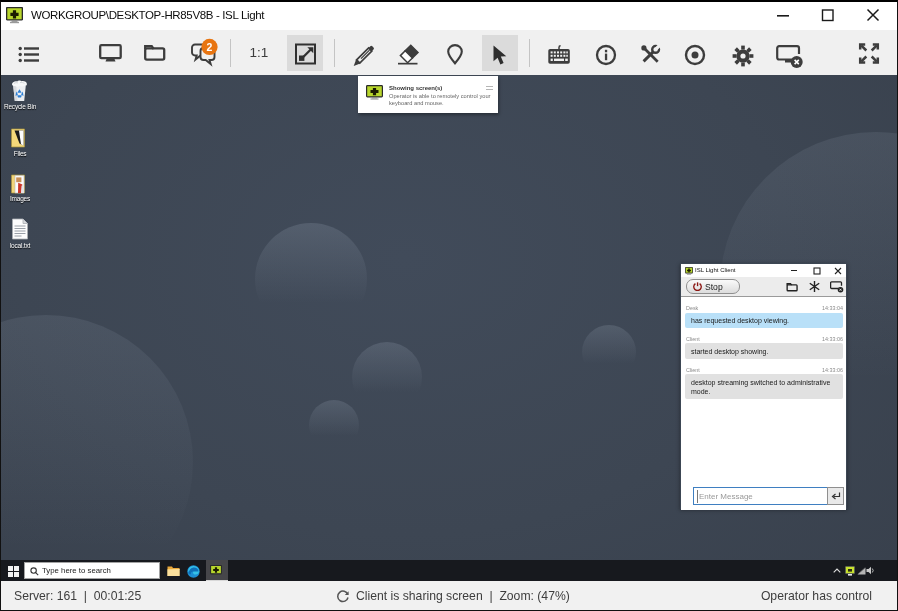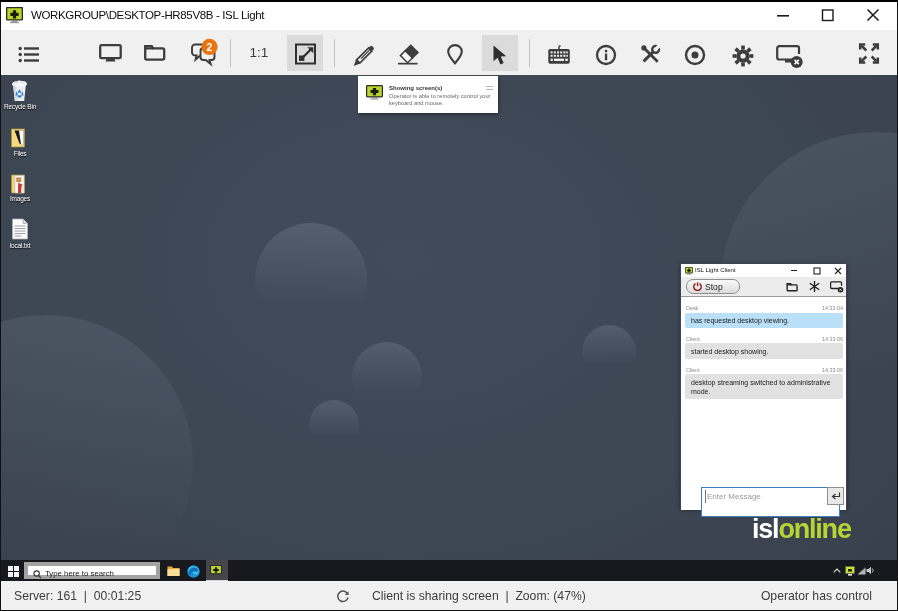--- a/index.html
+++ b/index.html
@@ -252,21 +252,20 @@
       <path d="M6.9 2.9 h3.2 v2.2 h2.4 v3 h-2.4 v2.2 h-3.2 v-2.2 h-2.4 v-3 h2.4 z" fill="#1c1c00"></path>
       <rect x="6" y="12" width="5" height="1.4" fill="#8a8a8a"></rect>
       <rect x="4.5" y="13.4" width="8" height="1.2" fill="#9a9a9a"></rect>
     </svg>
     <div class="abs" style="left:31px;top:9px;font-size:6px;font-weight:bold;color:#333;">Showing screen(s)</div>
     <div class="abs" style="left:31px;top:17px;font-size:5.7px;color:#666;line-height:6.5px;width:105px;">Operator is able to remotely control your keyboard and mouse.</div>
     <div class="abs" style="left:128px;top:10px;width:7px;height:1.4px;background:#b5b5b5;"></div>
     <div class="abs" style="left:128px;top:13px;width:7px;height:1.4px;background:#b5b5b5;"></div>
   </div>
 
-  <div class="abs" id="logo">isl<b>online</b></div>
 </div>
 <div id="chatwin" class="abs">
 
   <div class="abs" style="left:0;top:0;width:165px;height:13px;background:#fff;">
     <svg class="abs" style="left:4px;top:3px" width="8" height="8" viewBox="0 0 17 17">
       <rect x="0.6" y="0.6" width="15.8" height="12.3" rx="0.8" fill="#b8d62c" stroke="#2a2a2a" stroke-width="2"></rect>
       <path d="M6.9 3.2 h3.2 v2.5 h2.5 v3.2 h-2.5 v2.5 h-3.2 v-2.5 h-2.5 v-3.2 h2.5 z" fill="#1c1c00"></path>
       <rect x="4" y="13.8" width="9" height="2.4" fill="#8a8a8a"></rect>
     </svg>
     <div class="abs" style="left:14px;top:1px;font-size:6px;line-height:11px;color:#111;">ISL Light Client</div>
@@ -312,41 +311,41 @@
     <div class="abs" style="left:4px;top:45px;width:158px;height:16px;background:#e1e1e1;border-radius:2px;">
       <div style="margin:4.5px 0 0 6px;">started desktop showing.</div>
     </div>
     <div class="abs" style="left:5px;top:69px;font-size:5.4px;color:#8a8a8a;">Client</div>
     <div class="abs" style="right:3px;top:69px;font-size:5.4px;color:#8a8a8a;">14:33:06</div>
     <div class="abs" style="left:4px;top:76px;width:158px;height:25px;background:#e1e1e1;border-radius:2px;">
       <div style="margin:4px 0 0 6px;line-height:9px;">desktop streaming switched to administrative mode.</div>
     </div>
   </div>
 
-  <div class="abs" style="left:20px;top:223px;width:139px;height:30px;background:#fff;border:1.5px solid #3f7fc1;">
+  <div class="abs" style="left:12px;top:223px;width:139px;height:18px;background:#fff;border:1.5px solid #3f7fc1;">
     <div class="abs" style="left:3px;top:2px;font-size:8px;line-height:13px;color:#999;border-left:1px solid #777;padding-left:1px;">Enter Message</div>
   </div>
   <div class="abs" style="left:146px;top:223px;width:17px;height:18px;background:#e9e9e9;border:1px solid #8f8f8f;">
     <svg class="abs" style="left:3px;top:4px" width="10" height="8" viewBox="0 0 10 8">
       <path d="M8.5 0.5 V4.5 H2.5 M4.5 2 L1.5 4.5 L4.5 7" fill="none" stroke="#333" stroke-width="1.2"></path>
     </svg>
   </div>
 </div>
 <div id="taskbar" class="abs">
 
   <svg class="abs" style="left:8px;top:6px" width="11" height="11" viewBox="0 0 11 11">
     <g fill="#f2f2f2">
         <rect x="0" y="0" width="5" height="5"></rect>
         <rect x="6" y="0" width="5" height="5"></rect>
         <rect x="0" y="6" width="5" height="5"></rect>
         <rect x="6" y="6" width="5" height="5"></rect>
       </g>
   </svg>
 
-  <div class="abs" style="left:24px;top:2px;width:136px;height:17px;background:#fff;border:4px solid #a3a3a3;">
+  <div class="abs" style="left:24px;top:2px;width:136px;height:17px;background:#fff;border:1px solid #a3a3a3;">
     <svg class="abs" style="left:5px;top:3.5px" width="9" height="9" viewBox="0 0 9 9">
       <circle cx="3.6" cy="3.6" r="2.7" fill="none" stroke="#333" stroke-width="1.1"></circle>
       <path d="M5.7 5.7 L8.2 8.2" stroke="#333" stroke-width="1.1"></path>
     </svg>
     <div class="abs" style="left:17px;top:0;font-size:7.8px;line-height:15px;color:#222;">Type here to search</div>
   </div>
 
   <svg class="abs" style="left:167px;top:5px" width="13" height="12" viewBox="0 0 13 12">
     <path d="M0.5 1.5 h4.5 l1 1.5 h6.5 v2 h-12 z" fill="#e9a83b"></path>
     <path d="M0.5 4 h12 v7 h-12 z" fill="#f8ce73"></path>
@@ -382,16 +381,16 @@
     <path d="M6.3 2.5 a3 3 0 0 1 0 4" fill="none" stroke="#c9c9c9" stroke-width="0.9"></path>
   </svg>
   <div class="abs" style="left:877px;top:22px;font-size:10px;font-weight:bold;color:#f2f2f2;">ENG</div>
 </div>
 <div id="statusbar" class="abs">
   <div class="abs" style="left:14px;top:8px;">Server: 161&nbsp; | &nbsp;00:01:25</div>
   <svg class="abs" style="left:336px;top:8px" width="14" height="14" viewBox="0 0 14 14">
     <path d="M11.8 5.5 a5.2 5.2 0 1 0 0.2 3" fill="none" stroke="#555" stroke-width="1.5"></path>
     <path d="M12.6 2.2 V6 H8.8 Z" fill="#555"></path>
   </svg>
-  <div class="abs" style="left:372px;top:8px;">Client is sharing screen&nbsp; |&nbsp; Zoom: (47%)</div>
+  <div class="abs" style="left:356px;top:8px;">Client is sharing screen&nbsp; |&nbsp; Zoom: (47%)</div>
   <div class="abs" style="right:26px;top:8px;">Operator has control</div>
 </div>
 <div id="frame" class="abs"></div>
 
 </body></html>

